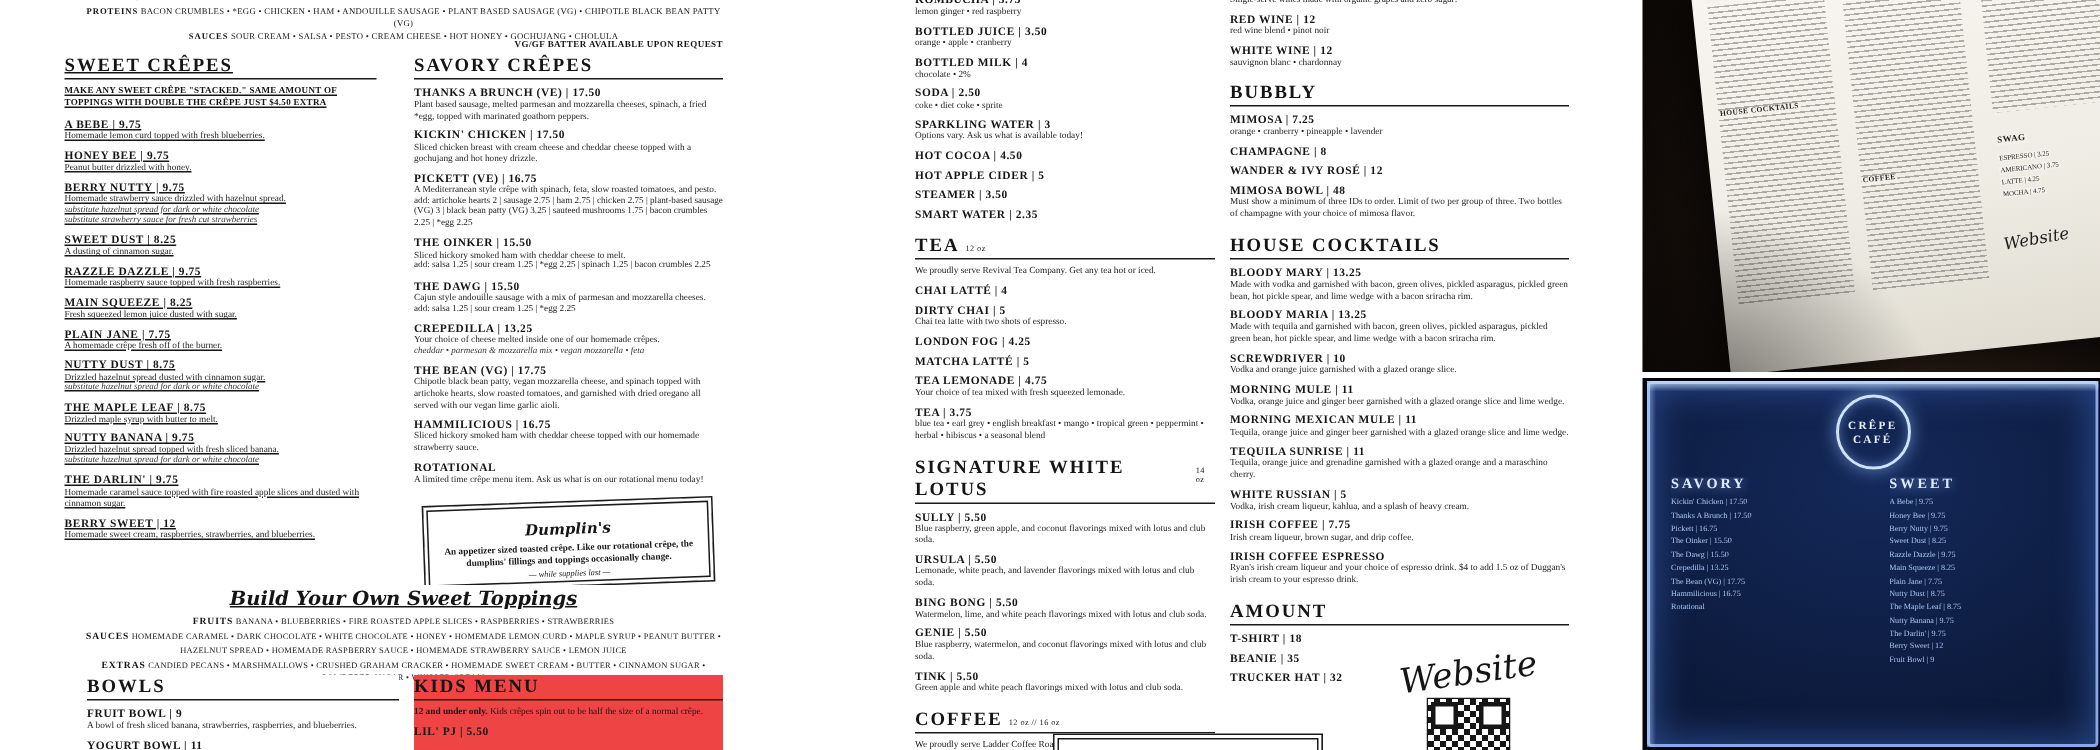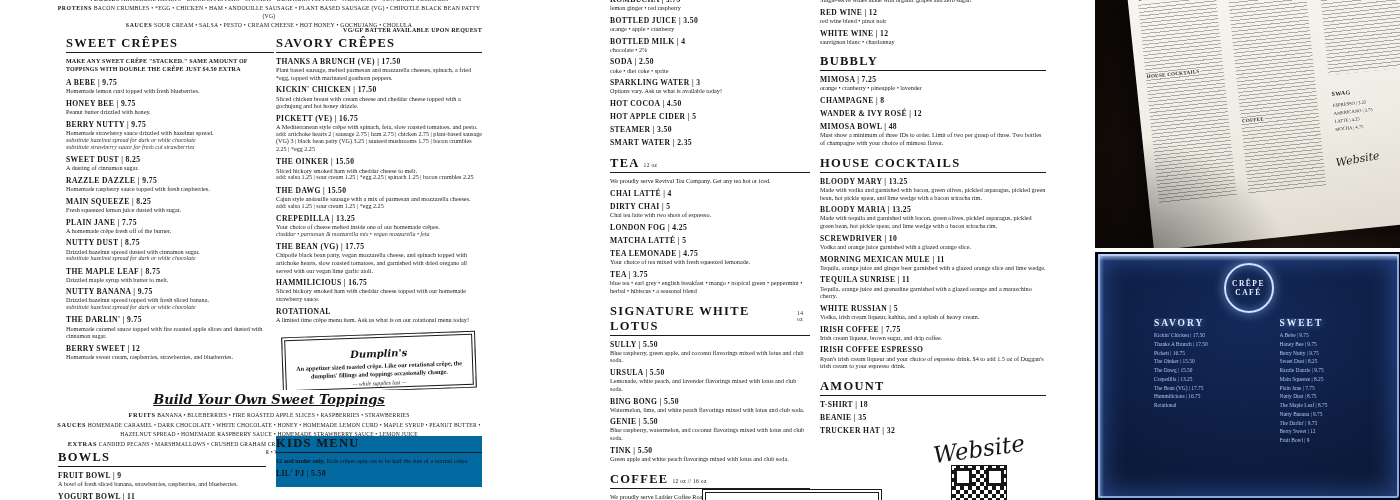--- a/index.html
+++ b/index.html
@@ -2,26 +2,26 @@
 <html style="--ink: #151515; --paper: #ffffff; --photo-paper: #f6f4ef; --table-dark: #1c130d; --screen-bg: #0c1a3b; --screen-glow: #9fc5ff; --screen-text: #a9c6f2;"><head>
 <meta charset="utf-8">
 <style>
   html,body{margin:0;padding:0;background:#fff;}
   .stage{position:relative;width:1400px;height:500px;background:#fff;overflow:hidden;
          font-family:"Liberation Serif",serif;color:#151515;}
 
   
   .doc{position:absolute;left:0;top:0;width:1050px;height:500px;background:#fff;}
   .col{position:absolute;top:36px;}
-  #col1{left:66px;width:208px;}
+  #col1{left:43px;width:208px;text-decoration:underline;}
   #col2{left:276px;width:206px;}
   #col3{left:610px;width:200px;top:0;margin-top:-5px;}
   #col4{left:820px;width:226px;top:0;margin-top:-4px;}
   #bowls{left:58px;top:450px;width:208px;background:#fff;z-index:3;position:absolute;}
-  #kids{left:276px;top:436px;width:206px;background:#0369a1;z-index:3;position:absolute;}
+  #kids{left:276px;top:450px;width:206px;background:#ef4444;z-index:3;position:absolute;}
 
   .prelude{position:absolute;left:56px;top:-5px;width:426px;text-align:center;z-index:1;}
   .prelude-row{font-size:5.8px;line-height:1.5;letter-spacing:.2px;}
   .prelude-label{font-weight:700;letter-spacing:.6px;}
   .batter-note{position:absolute;left:330px;top:27px;width:152px;text-align:right;
                font-size:6px;font-weight:700;letter-spacing:.3px;}
 
   .sec{margin-bottom:9px;}
   .sec-title{display:flex;align-items:baseline;gap:4px;font-size:12.5px;font-weight:700;
              letter-spacing:1.3px;border-bottom:1.2px solid #1a1a1a;padding-bottom:1px;margin-bottom:4px;}
@@ -77,21 +77,21 @@
           background:radial-gradient(130% 120% at 50% 28%,#14295a 0%,#0c1a3b 55%,#081226 100%);
           box-shadow:inset 0 0 0 2px rgba(150,190,255,.85),inset 0 0 24px 6px rgba(70,120,220,.45);}
   .screen::before{content:"";position:absolute;left:0;right:0;top:0;height:7px;
           background:linear-gradient(180deg,rgba(200,225,255,.85),transparent);}
   .screen::after{content:"";position:absolute;left:0;top:0;bottom:0;width:6px;
           background:linear-gradient(90deg,rgba(180,210,255,.6),transparent);}
   .screen-logo{position:absolute;top:9px;left:50%;transform:translateX(-50%);width:46px;height:46px;border-radius:50%;
           border:2px solid #cfe2ff;display:flex;flex-direction:column;align-items:center;justify-content:center;
           color:#e8f1ff;font-size:7.5px;letter-spacing:1.5px;font-weight:700;
           box-shadow:0 0 12px rgba(150,190,255,.6),inset 0 0 8px rgba(150,190,255,.45);}
-  .screen-cols{position:absolute;top:64px;left:16px;right:10px;bottom:4px;display:flex;gap:16px;margin-left:40px;}
+  .screen-cols{position:absolute;top:64px;left:16px;right:10px;bottom:4px;display:flex;gap:16px;}
   .screen-col{flex:1;overflow:hidden;}
   .screen-col-header{font-size:9.5px;color:#e0ecff;letter-spacing:2px;font-weight:700;margin-bottom:3px;
                      text-shadow:0 0 7px rgba(140,180,255,.9);}
   .screen-line{font-size:5.4px;line-height:1.62;color:#a9c6f2;white-space:nowrap;overflow:hidden;}
 </style>
 </head>
 <body>
 
 <div class="stage">
 
@@ -401,20 +401,24 @@
             <div class="item-name">BLOODY MARY | 13.25</div>
             <div class="item-desc">Made with vodka and garnished with bacon, green olives, pickled asparagus, pickled green bean, hot pickle spear, and lime wedge with a bacon sriracha rim.</div>
           </div>
           <div class="item">
             <div class="item-name">BLOODY MARIA | 13.25</div>
             <div class="item-desc">Made with tequila and garnished with bacon, green olives, pickled asparagus, pickled green bean, hot pickle spear, and lime wedge with a bacon sriracha rim.</div>
           </div>
           <div class="item">
             <div class="item-name">SCREWDRIVER | 10</div>
             <div class="item-desc">Vodka and orange juice garnished with a glazed orange slice.</div>
+          </div>
+          <div class="item">
+            <div class="item-name">MORNING MULE | 11</div>
+            <div class="item-desc">Vodka, orange juice and ginger beer garnished with a glazed orange slice and lime wedge.</div>
           </div>
           <div class="item">
             <div class="item-name">MORNING MEXICAN MULE | 11</div>
             <div class="item-desc">Tequila, orange juice and ginger beer garnished with a glazed orange slice and lime wedge.</div>
           </div>
           <div class="item">
             <div class="item-name">TEQUILA SUNRISE | 11</div>
             <div class="item-desc">Tequila, orange juice and grenadine garnished with a glazed orange and a maraschino cherry.</div>
           </div>
           <div class="item">

